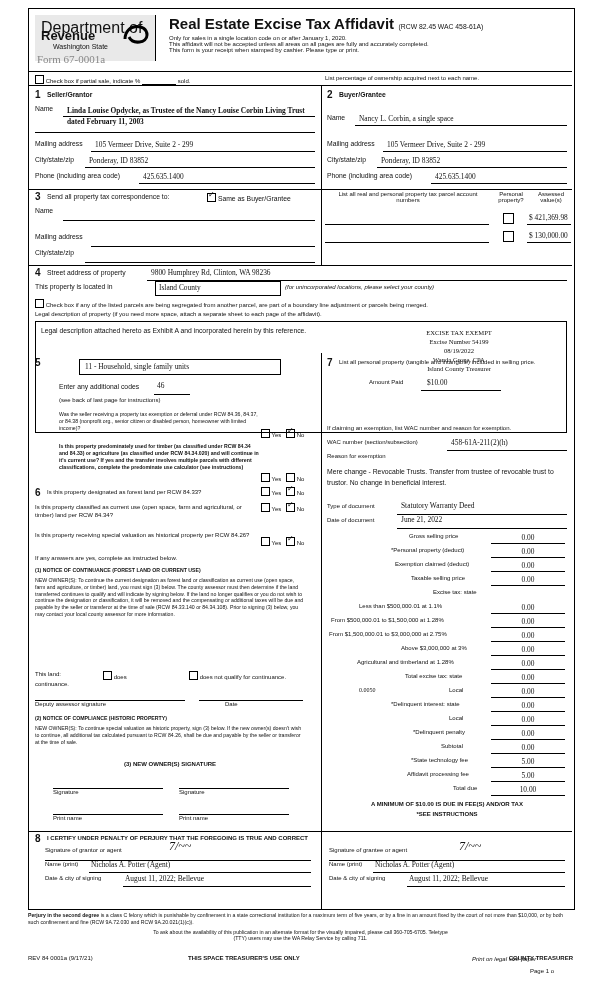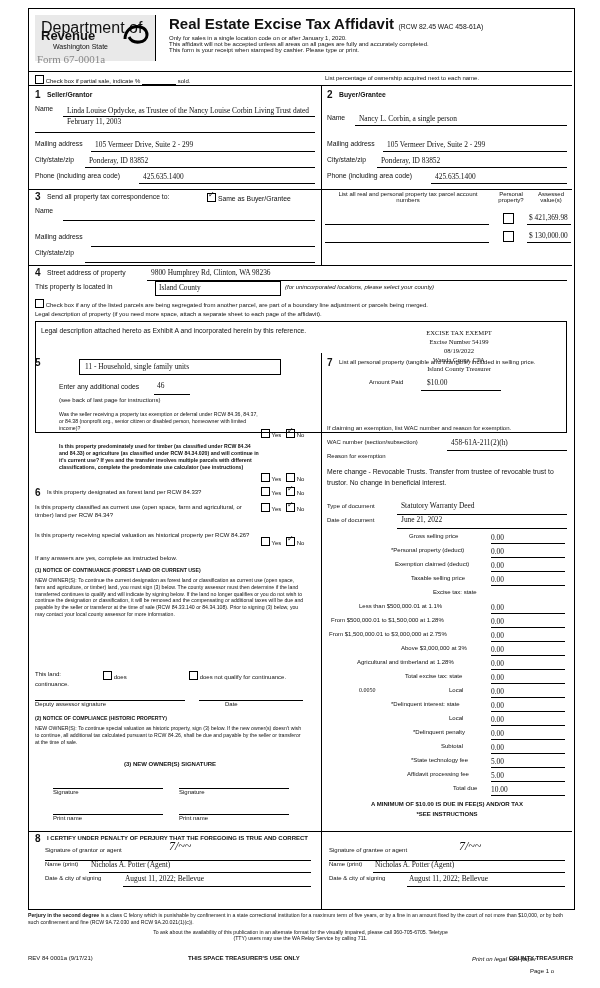--- a/index.html
+++ b/index.html
@@ -18,21 +18,21 @@
   .chkmark:after{content:"\2713";position:absolute;left:0px;top:-4px;font-size:8px;}
   
   .hdr{position:absolute;left:0;top:0;width:543px;height:62px;border-bottom:1px solid #000;}
   .logo{position:absolute;left:6px;top:6px;width:120px;height:46px;background:#e9e9e9;border-right:1px solid #000;}
   .title{position:absolute;left:140px;top:6px;}
   .vline{position:absolute;background:#000;width:1px;}
   .hline{position:absolute;background:#000;height:1px;}
   .field{position:absolute;border-bottom:1px solid #000;}
   .val{position:absolute;font-family:"Liberation Serif",serif;font-size:7.4px;}
   .box{position:absolute;border:1px solid #000;}
-  .money{position:absolute;text-align:left;font-family:"Liberation Serif",serif;font-size:7.4px;}
+  .money{position:absolute;text-align:center;font-family:"Liberation Serif",serif;font-size:7.4px;}
   .stamp{position:absolute;font-family:"Liberation Serif",serif;font-size:6.6px;text-align:center;line-height:1.35;}
   .sig{font-family:"Liberation Serif",serif;font-style:italic;font-size:12px;}
   .footer{position:absolute;left:28px;top:912px;width:545px;}
 </style>
 </head>
 <body>
 
 <div class="page">
   <div class="sheet">
 
@@ -63,36 +63,36 @@
     </div>
     <div class="cell xs" style="left:296px;top:66px;">List percentage of ownership acquired next to each name.</div>
     <div class="hline" style="left:0;top:76px;width:543px;"></div>
     <div class="vline" style="left:292px;top:76px;height:105px;"></div>
 
     <div class="cell num" style="left:6px;top:80px;">1</div>
     <div class="cell bold sm" style="left:18px;top:82px;">Seller/Grantor</div>
     <div class="cell sm" style="left:6px;top:96px;">Name</div>
     <div class="field" style="left:34px;top:96px;width:252px;height:11px;"></div>
     <div class="field" style="left:6px;top:112px;width:280px;height:11px;"></div>
-    <div class="val" style="left:38px;top:96px;width:250px;line-height:1.5;">Linda Louise Opdycke, as Trustee of the Nancy Louise Corbin Living Trust dated February 11, 2003</div>
+    <div class="val" style="left:38px;top:96px;width:250px;line-height:1.5;font-weight:bold;">Linda Louise Opdycke, as Trustee of the Nancy Louise Corbin Living Trust dated February 11, 2003</div>
     <div class="cell sm" style="left:6px;top:131px;">Mailing address</div>
     <div class="field" style="left:62px;top:131px;width:224px;height:11px;"></div>
     <div class="val" style="left:66px;top:131px;">105 Vermeer Drive, Suite 2 - 299</div>
     <div class="cell sm" style="left:6px;top:147px;">City/state/zip</div>
     <div class="field" style="left:56px;top:147px;width:230px;height:11px;"></div>
     <div class="val" style="left:60px;top:147px;">Ponderay, ID 83852</div>
     <div class="cell sm" style="left:6px;top:163px;">Phone (including area code)</div>
     <div class="field" style="left:110px;top:163px;width:176px;height:11px;"></div>
     <div class="val" style="left:114px;top:163px;">425.635.1400</div>
 
     <div class="cell num" style="left:298px;top:80px;">2</div>
     <div class="cell bold sm" style="left:310px;top:82px;">Buyer/Grantee</div>
     <div class="cell sm" style="left:298px;top:105px;">Name</div>
     <div class="field" style="left:326px;top:105px;width:212px;height:11px;"></div>
-    <div class="val" style="left:330px;top:105px;">Nancy L. Corbin, a single person</div>
+    <div class="val" style="left:330px;top:105px;">Nancy L. Corbin, a single space</div>
     <div class="cell sm" style="left:298px;top:131px;">Mailing address</div>
     <div class="field" style="left:354px;top:131px;width:184px;height:11px;"></div>
     <div class="val" style="left:358px;top:131px;">105 Vermeer Drive, Suite 2 - 299</div>
     <div class="cell sm" style="left:298px;top:147px;">City/state/zip</div>
     <div class="field" style="left:348px;top:147px;width:190px;height:11px;"></div>
     <div class="val" style="left:352px;top:147px;">Ponderay, ID 83852</div>
     <div class="cell sm" style="left:298px;top:163px;">Phone (including area code)</div>
     <div class="field" style="left:402px;top:163px;width:136px;height:11px;"></div>
     <div class="val" style="left:406px;top:163px;">425.635.1400</div>
 

